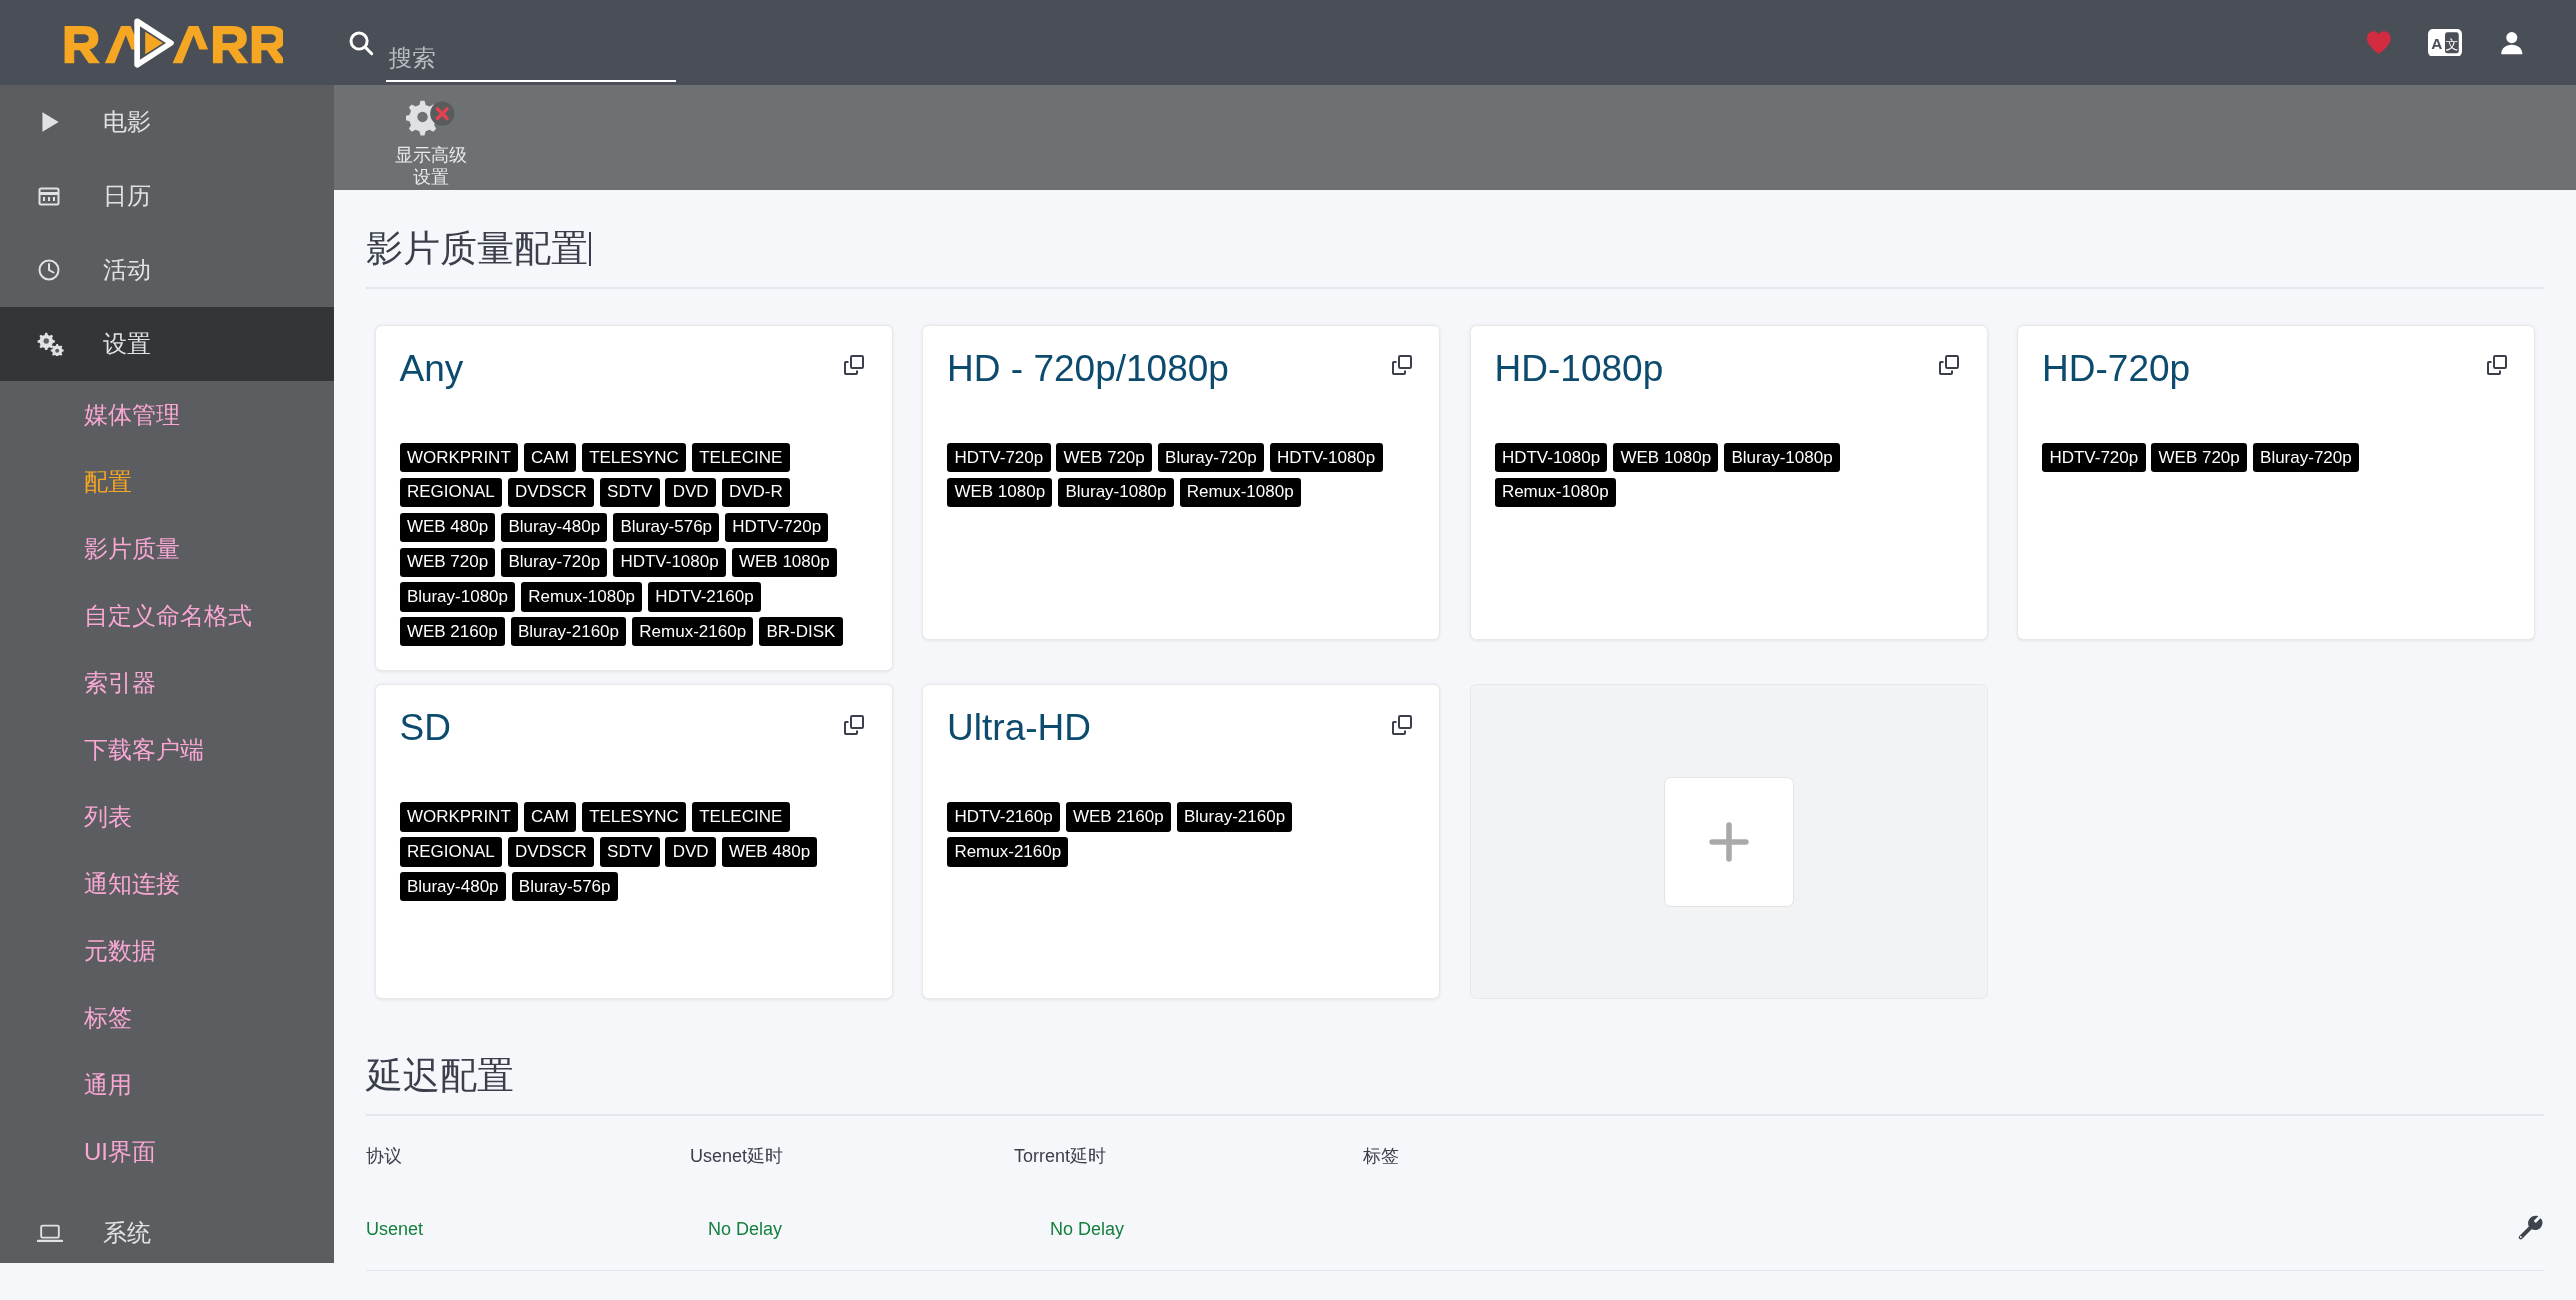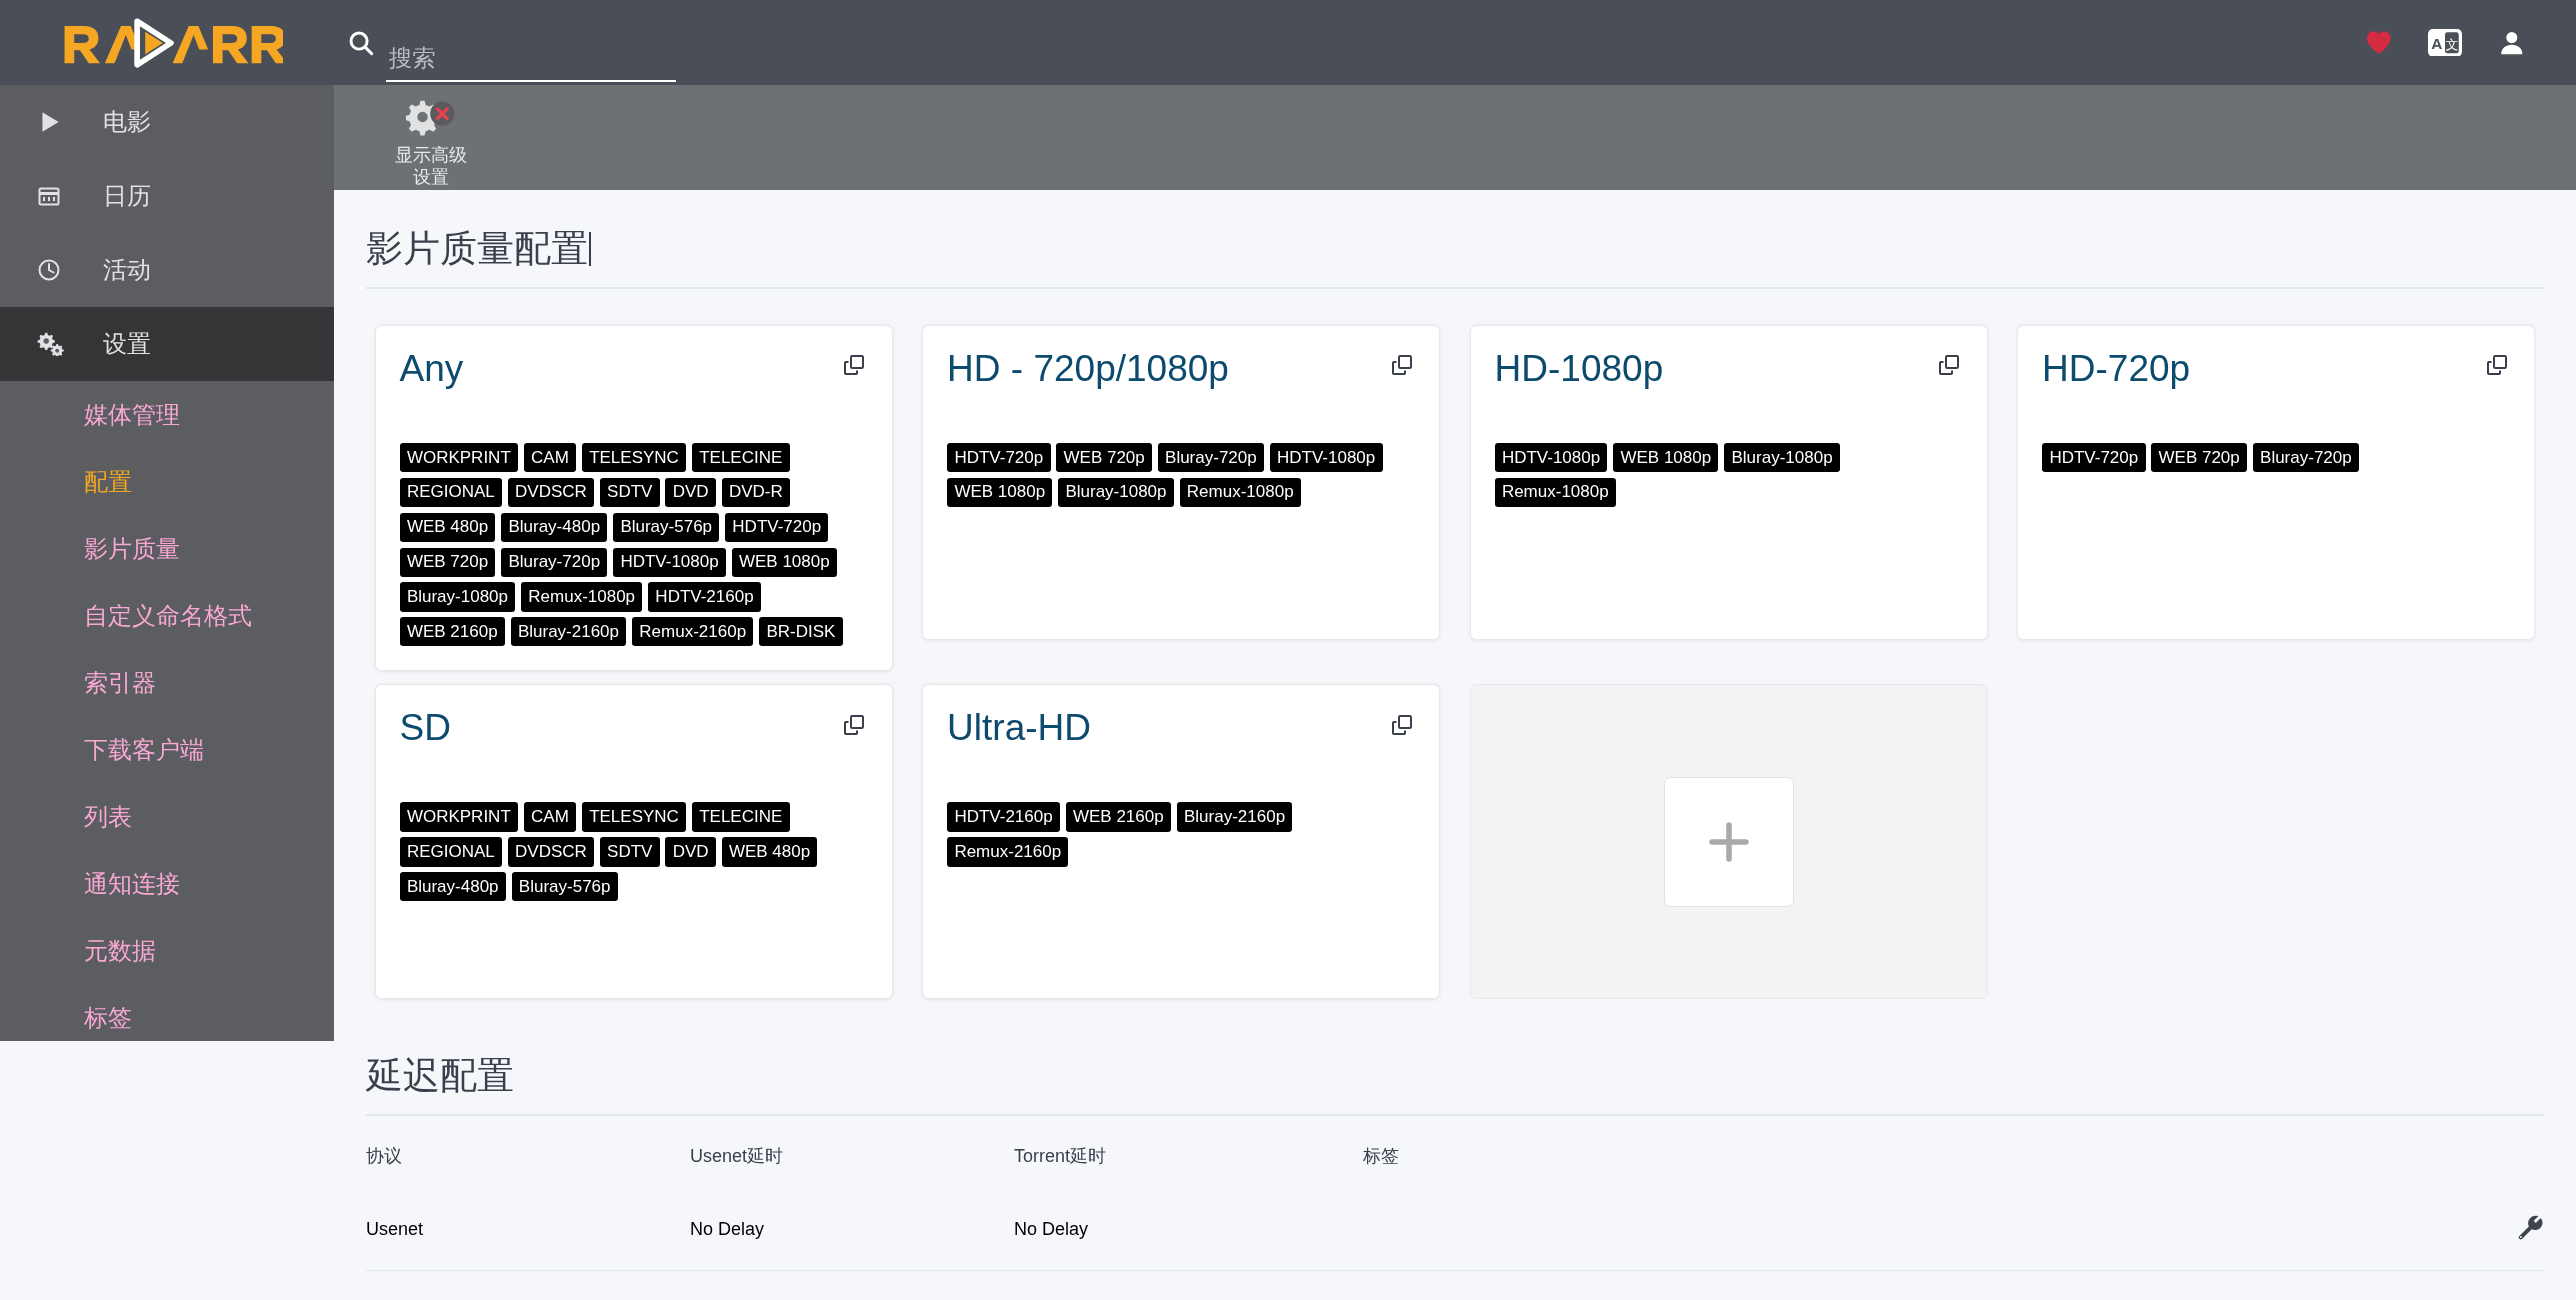--- a/index.html
+++ b/index.html
@@ -58,21 +58,21 @@
     margin-left: auto;
     display: flex; align-items: center;
     padding-right: 50px;
     gap: 36px;
   }
   .hdr-icon { cursor: pointer; display: flex; align-items: center; justify-content: center; }
 
   
   .sidebar {
     position: absolute; top: 85px; left: 0;
-    width: 334px; height: 956px;
+    width: 334px; height: 1178px;
     background: #5b5d60;
     z-index: 20;
     overflow: hidden;
   }
   .nav-item {
     display: flex; align-items: center;
     height: 74px;
     padding-left: 37px;
     cursor: pointer;
     color: #e1e2e4;
@@ -220,23 +220,24 @@
   .delay-table { padding: 0 32px; }
   .dt-head, .dt-row {
     display: flex; align-items: center;
     font-size: 18px;
   }
   .dt-head {
     color: #3a3f4b;
     padding: 27.6px 0 24px 0;
   }
   .dt-row {
-    color: #000000;
+    color: #15803d;
     padding: 21px 0 24px 0;
     border-bottom: 1.6px solid #e3e6ea;
+    gap: 18px;
   }
   .dt-c1 { width: 324px; }
   .dt-c2 { width: 324px; }
   .dt-c3 { width: 349px; }
   .dt-c4 { flex: 1; }
   .dt-c5 { width: 49px; display: flex; justify-content: flex-end; }
   .dt-add-row {
     display: flex; justify-content: flex-end;
     padding: 18px 9.7px 0 0;
   }

